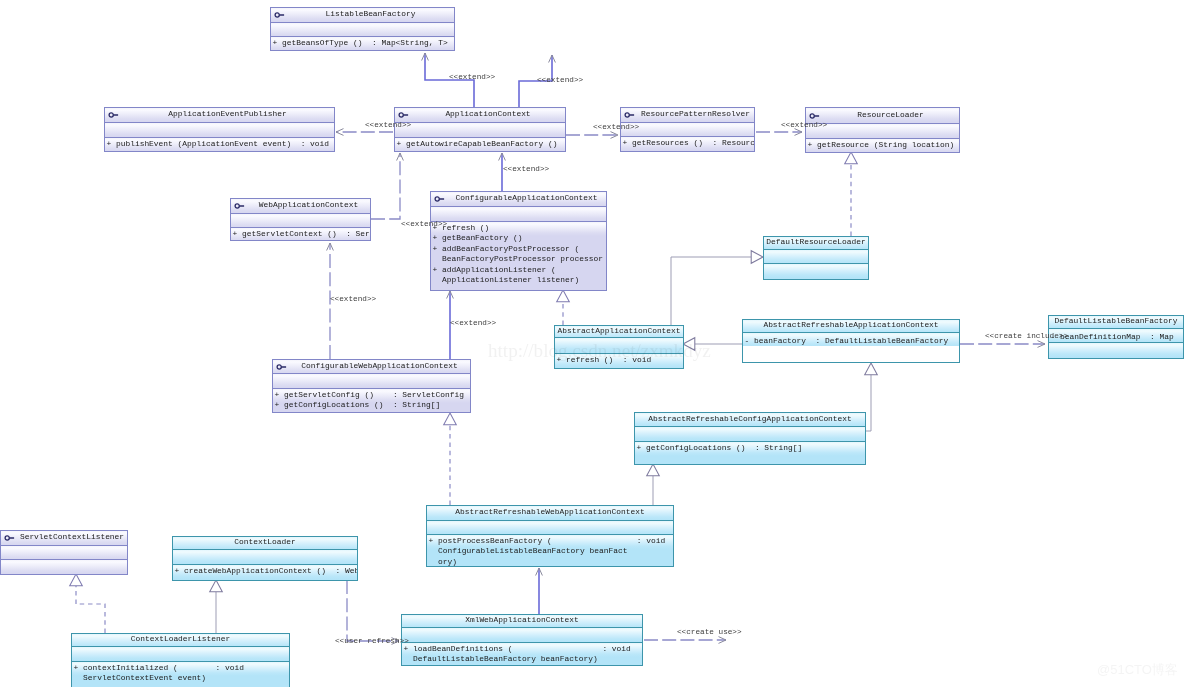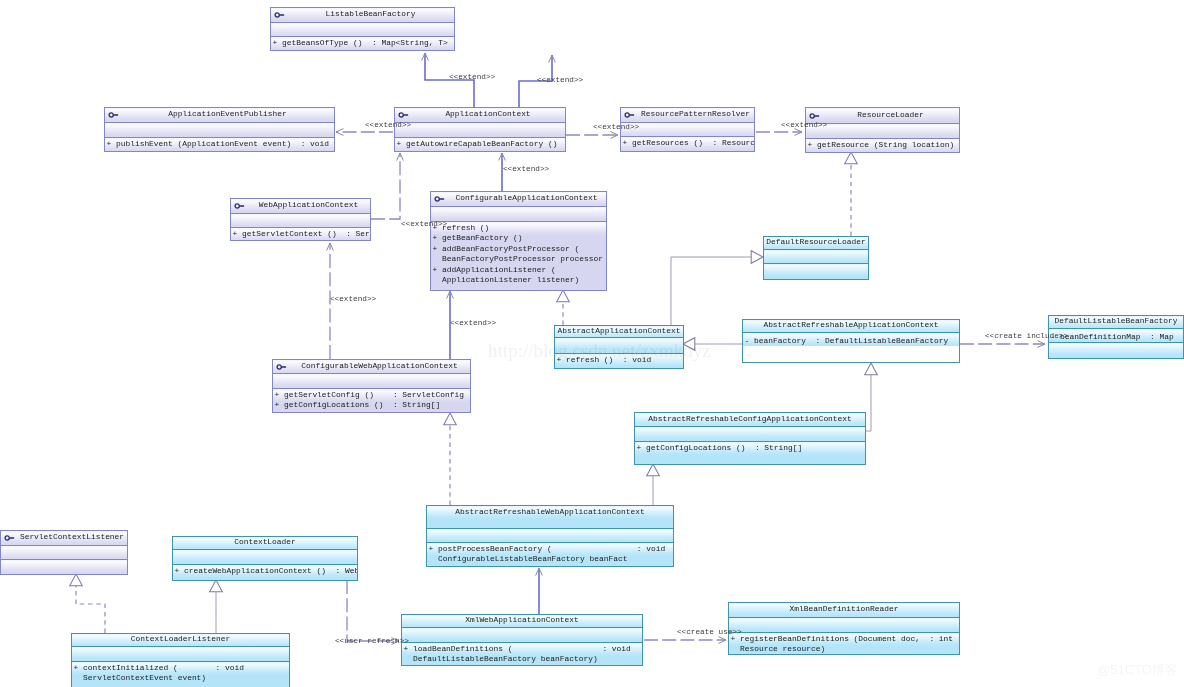--- a/index.html
+++ b/index.html
@@ -277,21 +277,21 @@
   <div class="sec" style="height:13px">
     <div class="title" style="top:1.5px;left:0px">AbstractRefreshableConfigApplicationContext</div>
   </div>
   <div class="sec b" style="height:15px">
   </div>
   <div class="sec b" style="height:23px">
     <div class="lines" style="left:1.5px;top:1px">+ getConfigLocations ()  : String[]</div>
   </div>
 </div>
 <div class="box cls" style="left:426px;top:505px;width:248px;height:62px">
-  <div class="sec" style="height:22px">
+  <div class="sec" style="height:14px">
     <div class="title" style="top:1.5px;left:0px">AbstractRefreshableWebApplicationContext</div>
   </div>
   <div class="sec b" style="height:14px">
   </div>
   <div class="sec b" style="height:33px">
     <div class="lines" style="left:1.5px;top:1px">+ postProcessBeanFactory (                  : void
   ConfigurableListableBeanFactory beanFact
   ory)</div>
   </div>
 </div>
@@ -331,31 +331,20 @@
 </div>
 <div class="box cls" style="left:401px;top:614px;width:242px;height:52px">
   <div class="sec" style="height:12px">
     <div class="title" style="top:1.0px;left:0px">XmlWebApplicationContext</div>
   </div>
   <div class="sec b" style="height:15px">
   </div>
   <div class="sec b" style="height:23px">
     <div class="lines" style="left:1.5px;top:1px">+ loadBeanDefinitions (                   : void
   DefaultListableBeanFactory beanFactory)</div>
-  </div>
-</div>
-<div class="box cls" style="left:728px;top:602px;width:232px;height:53px">
-  <div class="sec" style="height:14px">
-    <div class="title" style="top:2.0px;left:0px">XmlBeanDefinitionReader</div>
-  </div>
-  <div class="sec b" style="height:15px">
-  </div>
-  <div class="sec b" style="height:22px">
-    <div class="lines" style="left:1.5px;top:1px">+ registerBeanDefinitions (Document doc,  : int
-  Resource resource)</div>
   </div>
 </div>
 <div class="stereo" style="left:425px;top:73px">&lt;&lt;extend&gt;&gt;</div>
 <div class="stereo" style="left:513px;top:76px">&lt;&lt;extend&gt;&gt;</div>
 <div class="stereo" style="left:341px;top:121px">&lt;&lt;extend&gt;&gt;</div>
 <div class="stereo" style="left:569px;top:123px">&lt;&lt;extend&gt;&gt;</div>
 <div class="stereo" style="left:757px;top:121px">&lt;&lt;extend&gt;&gt;</div>
 <div class="stereo" style="left:377px;top:220px">&lt;&lt;extend&gt;&gt;</div>
 <div class="stereo" style="left:479px;top:165px">&lt;&lt;extend&gt;&gt;</div>
 <div class="stereo" style="left:306px;top:295px">&lt;&lt;extend&gt;&gt;</div>

